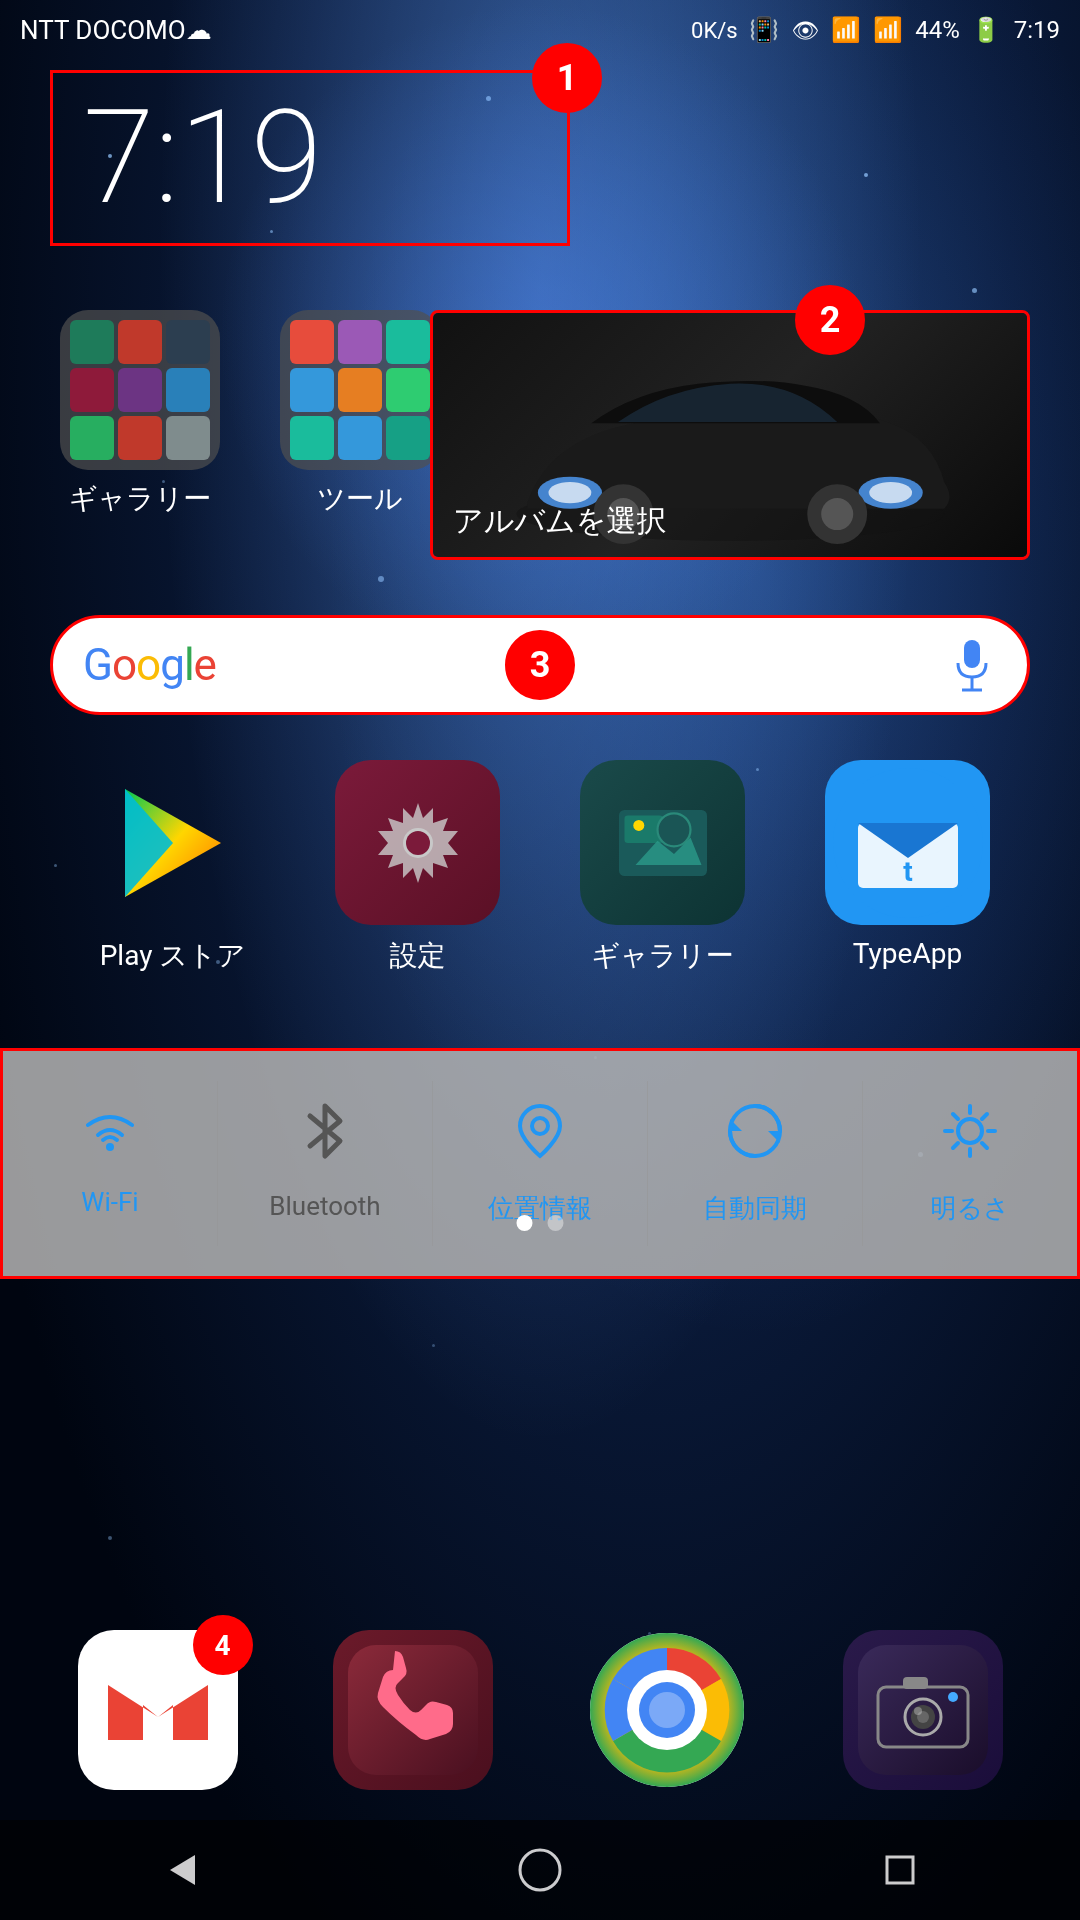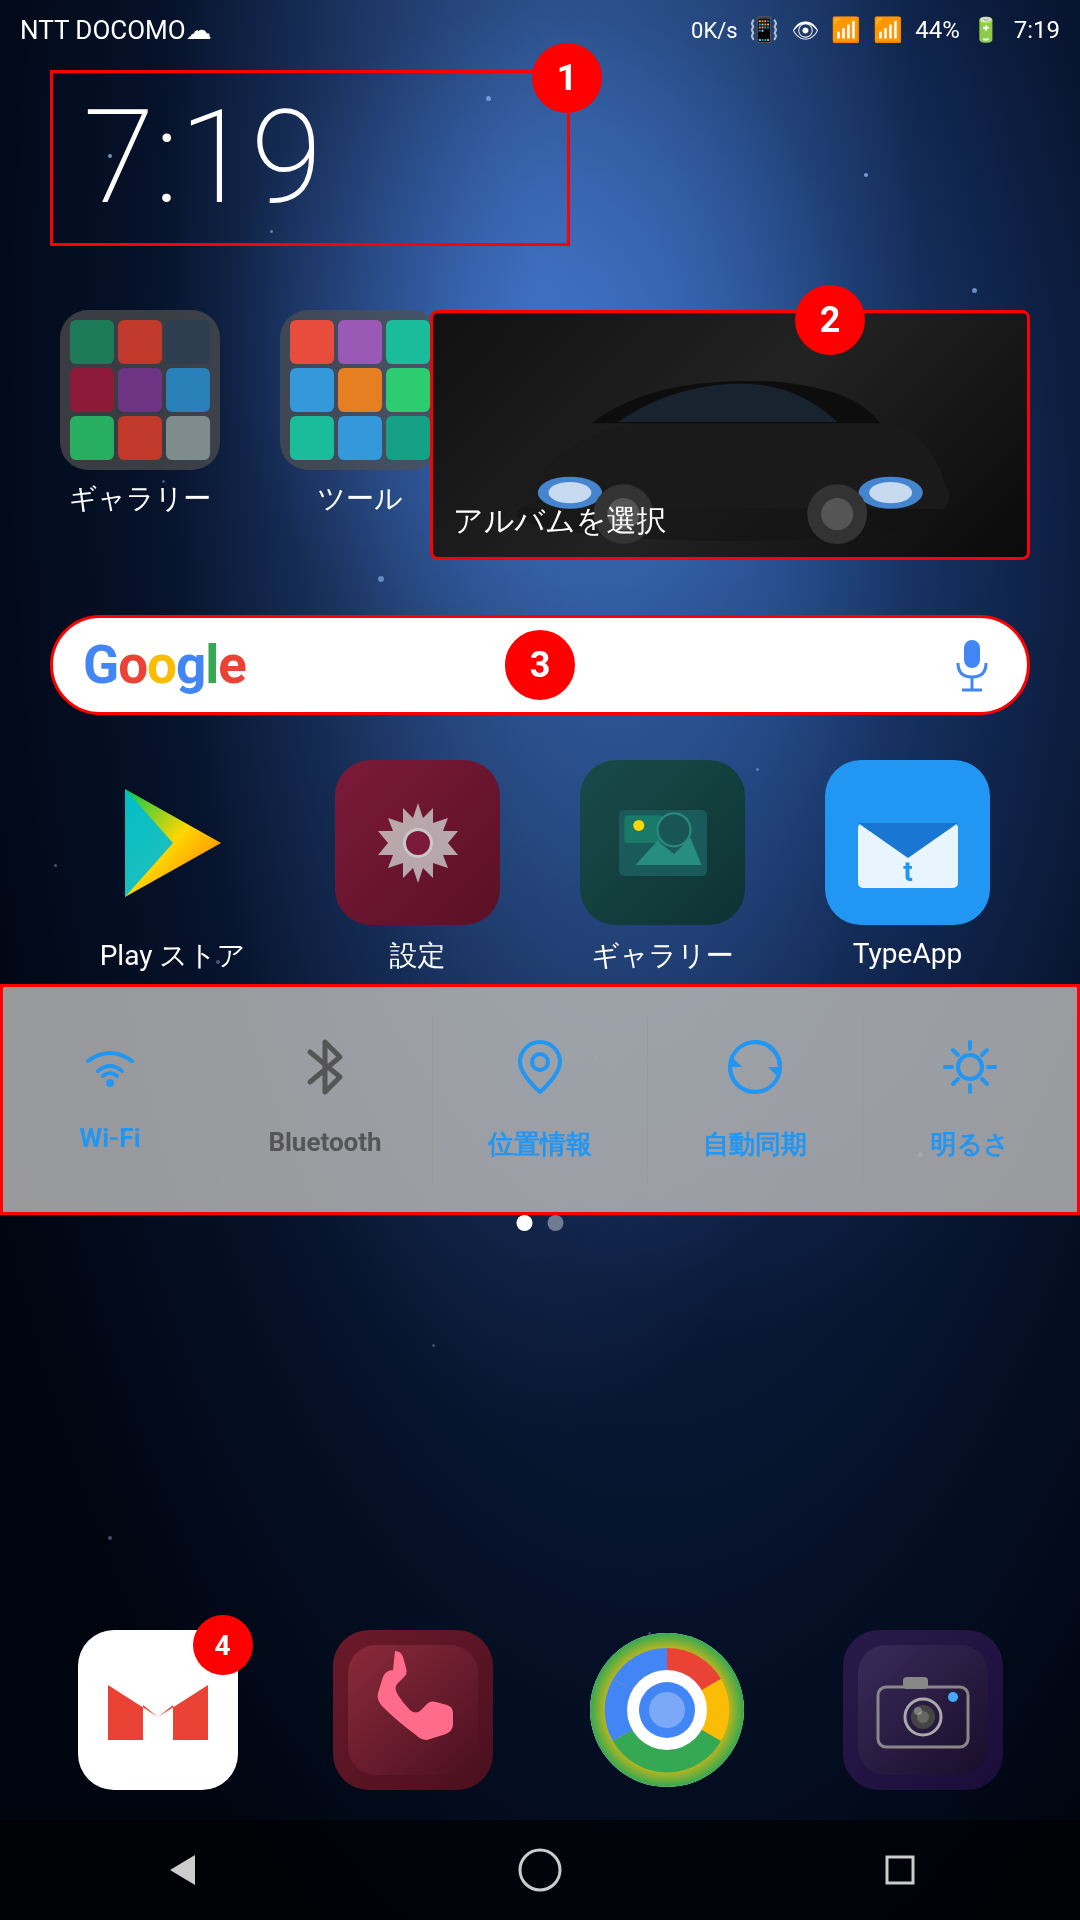--- a/index.html
+++ b/index.html
@@ -156,22 +156,22 @@
       height: 100px;
       background: white;
       border-radius: 50px;
       border: 3px solid red;
       display: flex;
       align-items: center;
       padding: 0 30px;
       z-index: 10;
     }
     .google-logo {
-      font-size: 53px;
-      font-weight: bold;
+      font-size: 44px;
+      font-weight: normal;
       letter-spacing: -1px;
     }
     .g-blue { color: #4285F4; }
     .g-red { color: #EA4335; }
     .g-yellow { color: #FBBC05; }
     .g-green { color: #34A853; }
     .search-badge-3 {
       position: absolute;
       left: 50%;
       transform: translateX(-50%);
@@ -233,28 +233,27 @@
       background: linear-gradient(135deg, #1a4a4a 0%, #0d3333 100%);
     }
     
     .typeapp-icon-bg {
       background: #2196F3;
     }
 
     
     .quick-settings {
       position: absolute;
-      top: 984px;
+      top: 1048px;
       left: 0; right: 0;
       background: rgba(180,180,180,0.85);
       border: 3px solid red;
       padding: 30px 0;
       display: flex;
       z-index: 10;
-      font-weight: bold;
     }
     .qs-item {
       flex: 1;
       display: flex;
       flex-direction: column;
       align-items: center;
       gap: 15px;
       padding: 20px 0;
       border-right: 1px solid rgba(150,150,150,0.5);
     }

